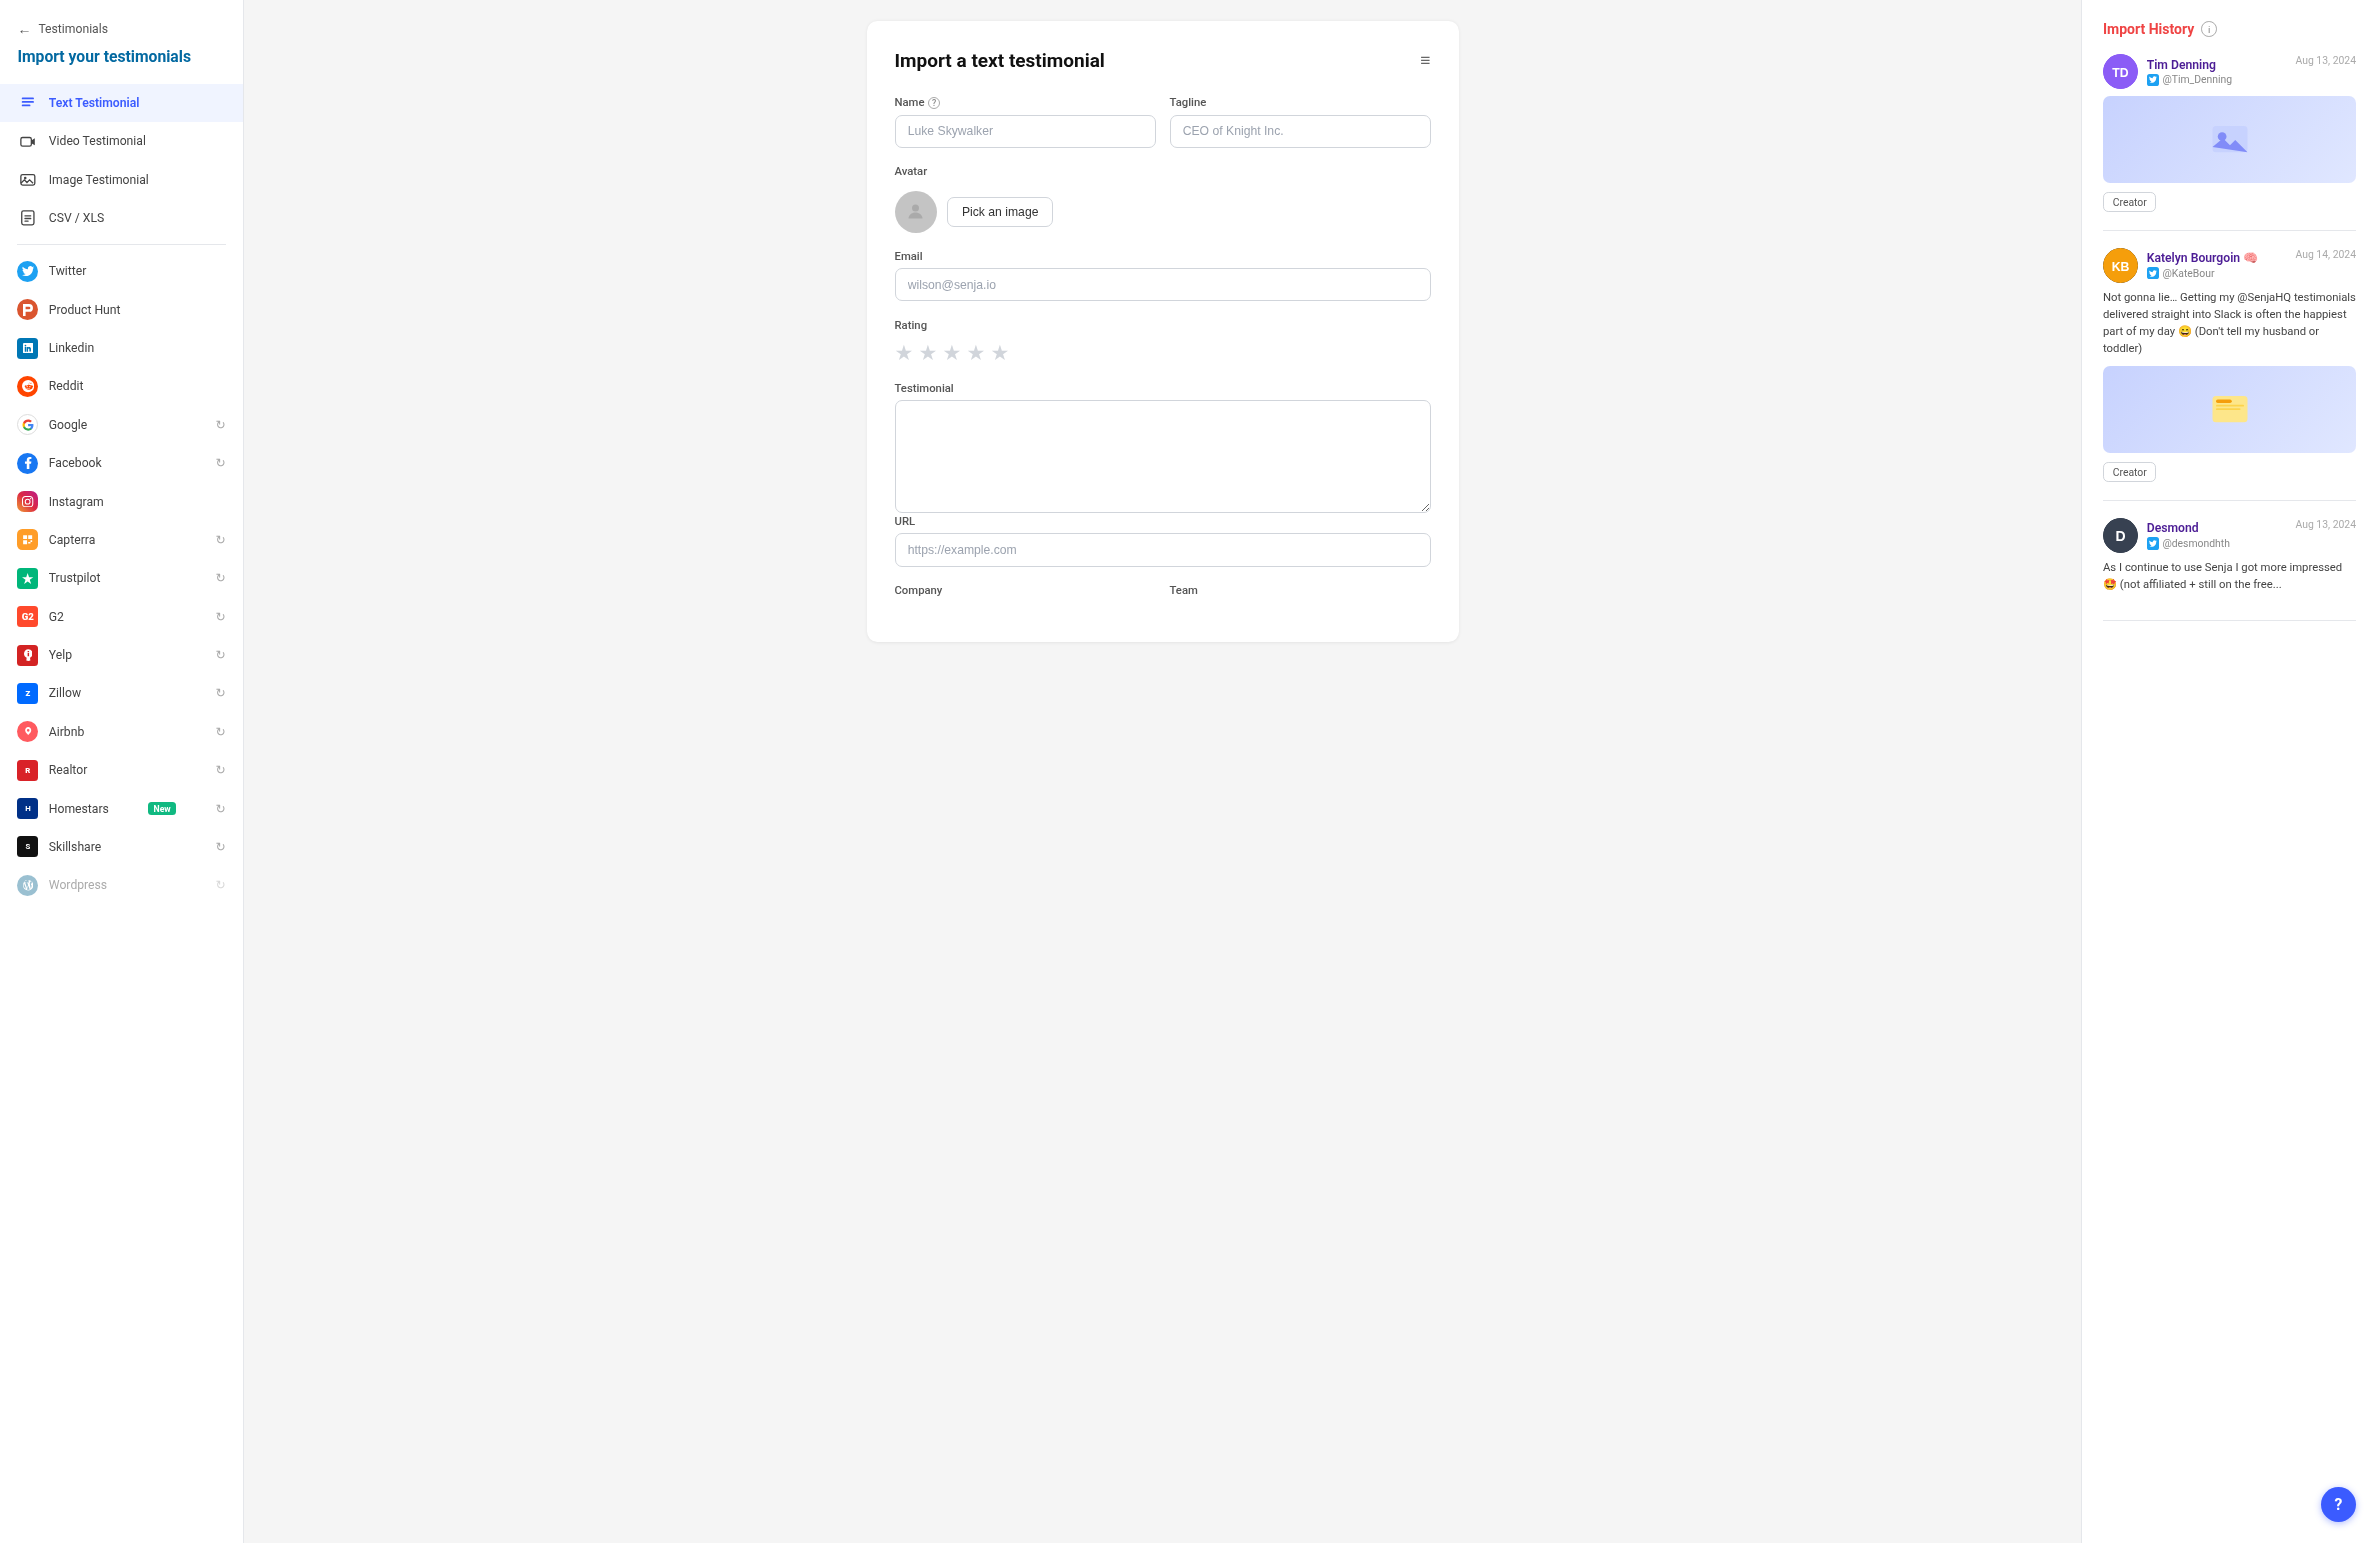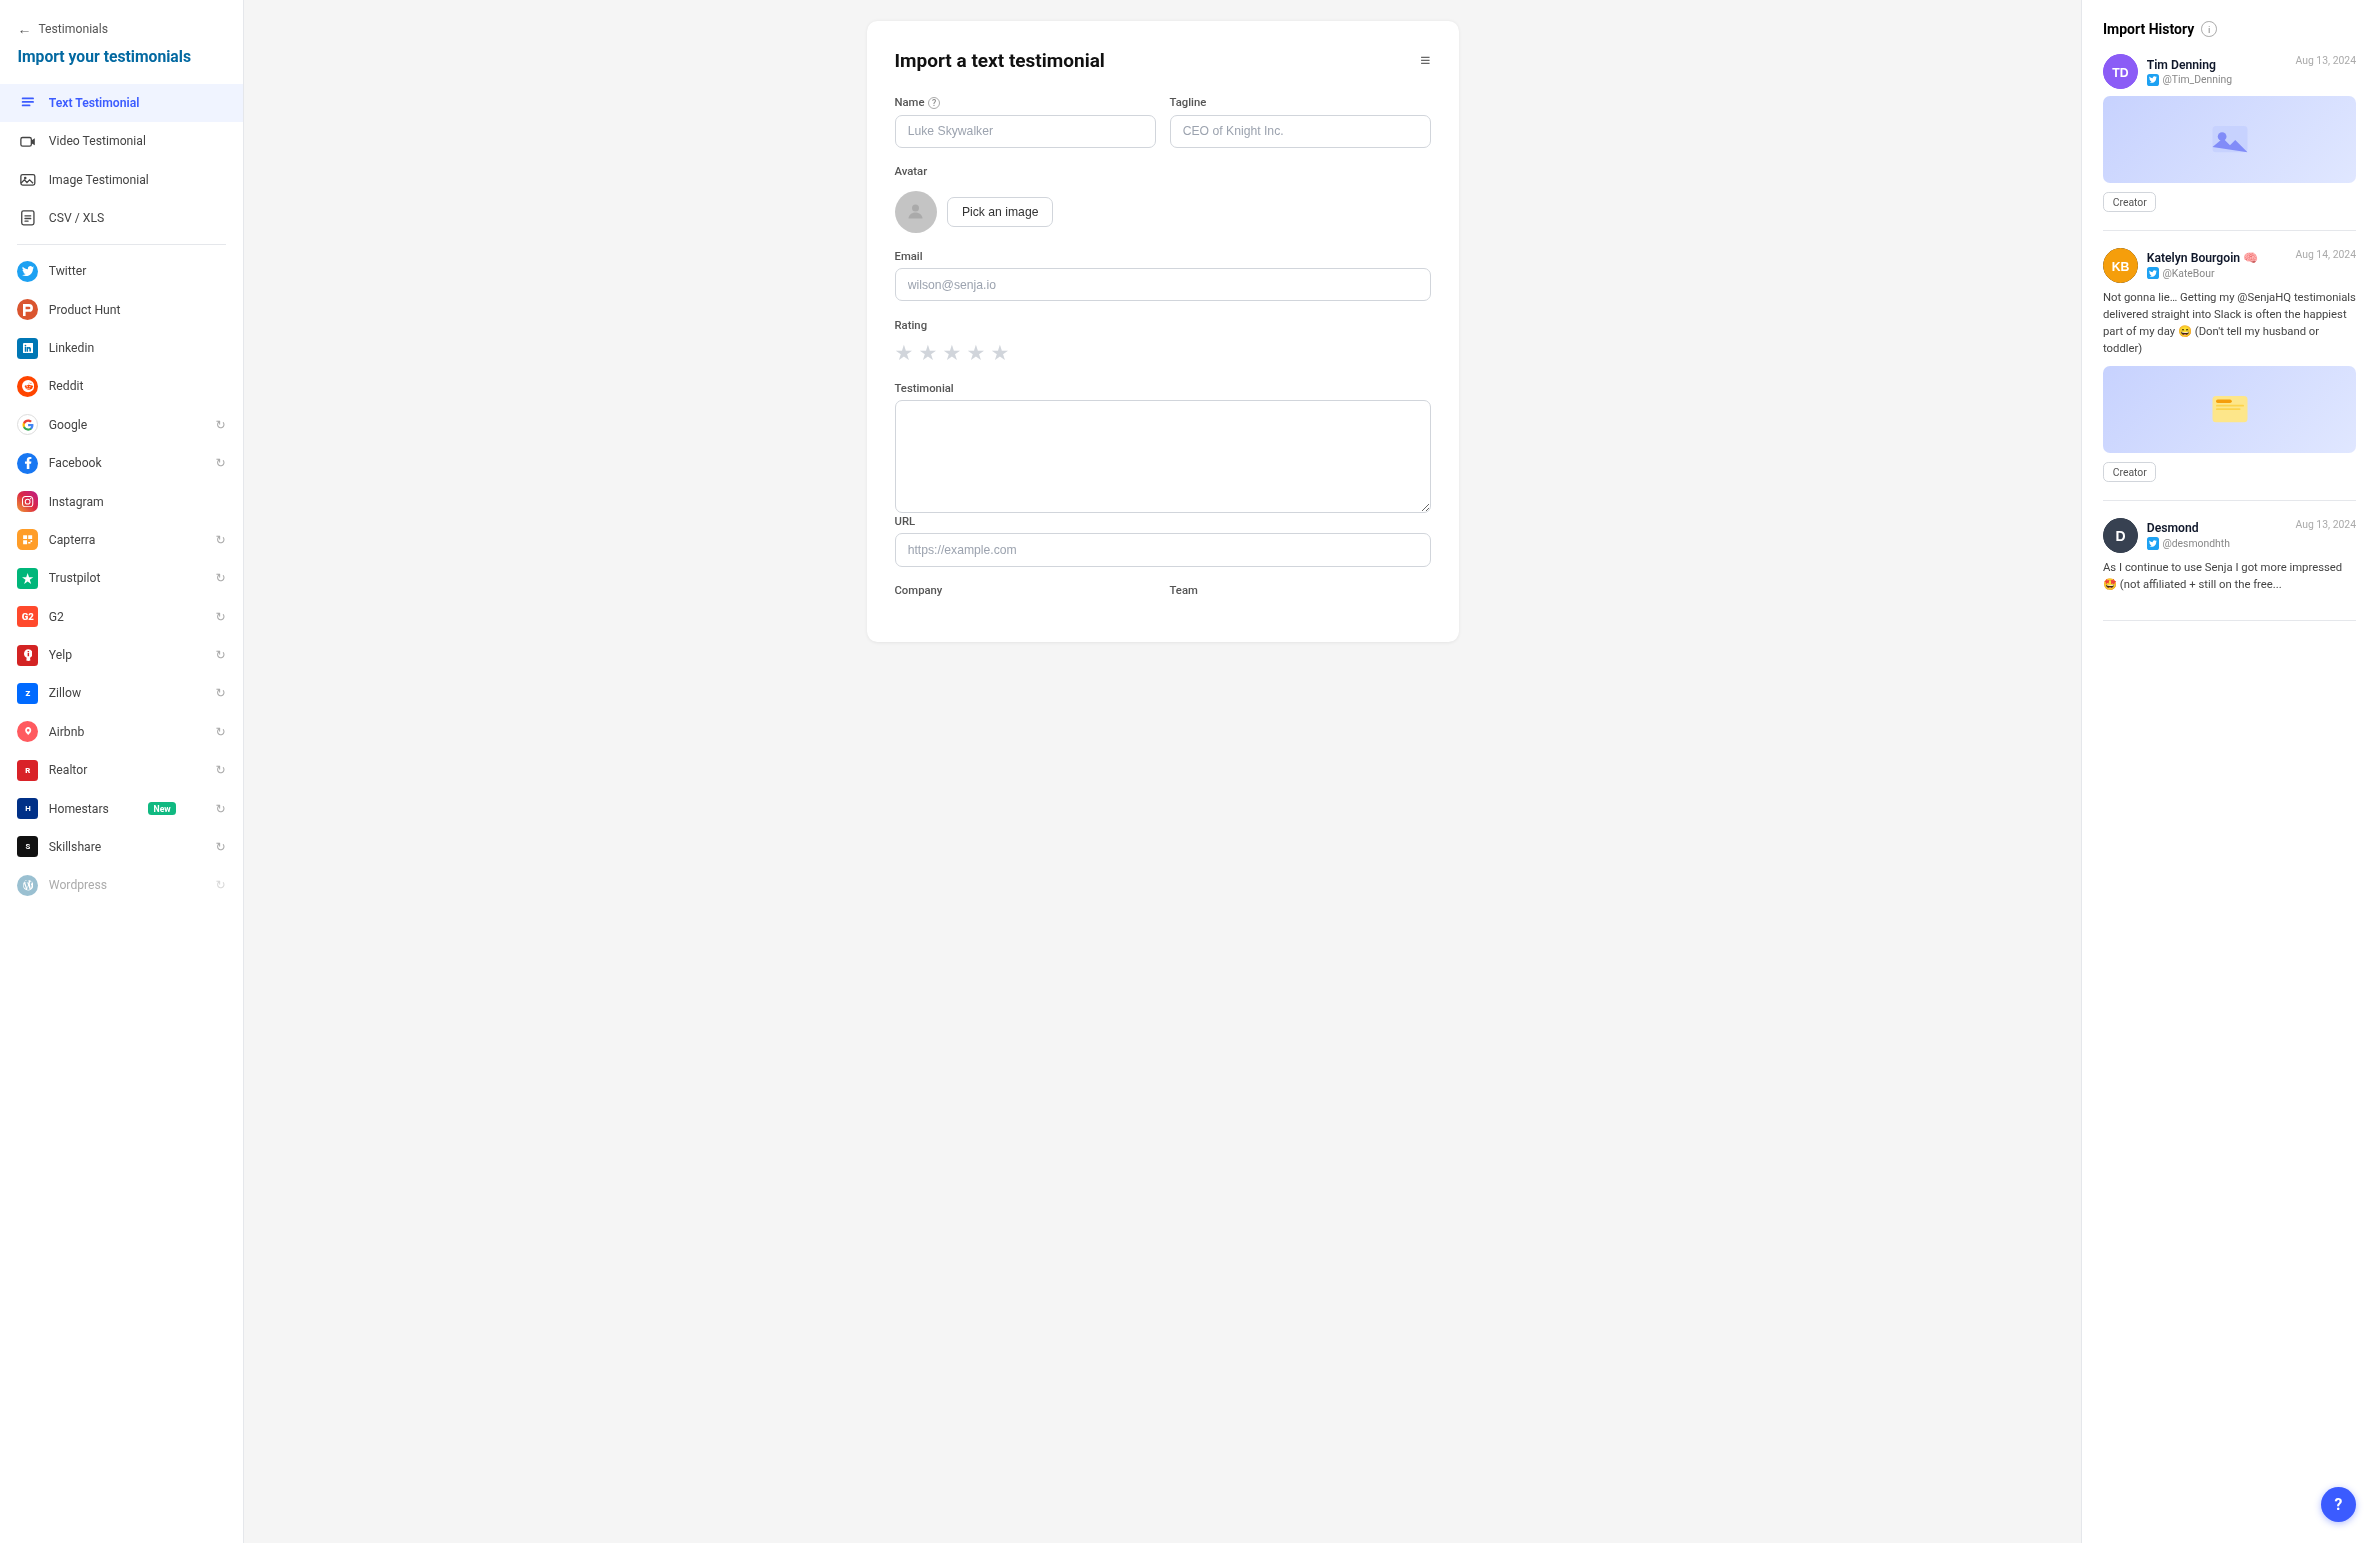--- a/index.html
+++ b/index.html
@@ -260,21 +260,21 @@
     }
     .import-history-header {
       display: flex;
       align-items: center;
       gap: 7px;
       margin-bottom: 17.4px;
     }
     .import-history-title {
       font-size: 14px;
       font-weight: 700;
-      color: #000000;
+      color: #ef4444;
     }
     .info-icon {
       width: 15.7px;
       height: 15.7px;
       border: 1.3px solid #aaa;
       border-radius: 50%;
       display: flex;
       align-items: center;
       justify-content: center;
       font-size: 9.6px;
@@ -313,21 +313,21 @@
       align-items: center;
       justify-content: center;
       font-size: 14px;
       font-weight: 700;
       color: #fff;
     }
     .history-user-info { display: flex; flex-direction: column; gap: 1.7px; }
     .history-user-name {
       font-size: 12.2px;
       font-weight: 600;
-      color: #0f172a;
+      color: #4c1d95;
       display: flex;
       align-items: center;
       gap: 3.5px;
     }
     .history-user-handle {
       font-size: 10.4px;
       color: #888;
       display: flex;
       align-items: center;
       gap: 3.5px;

